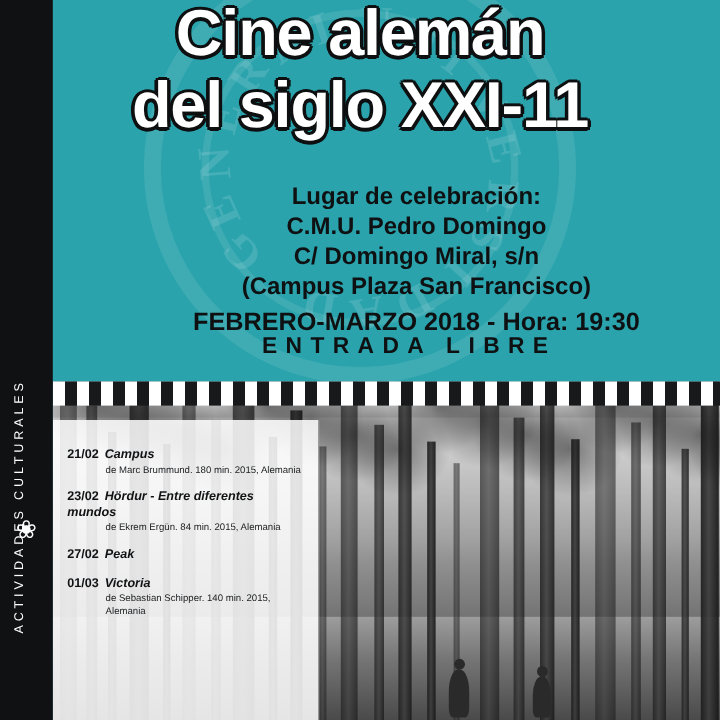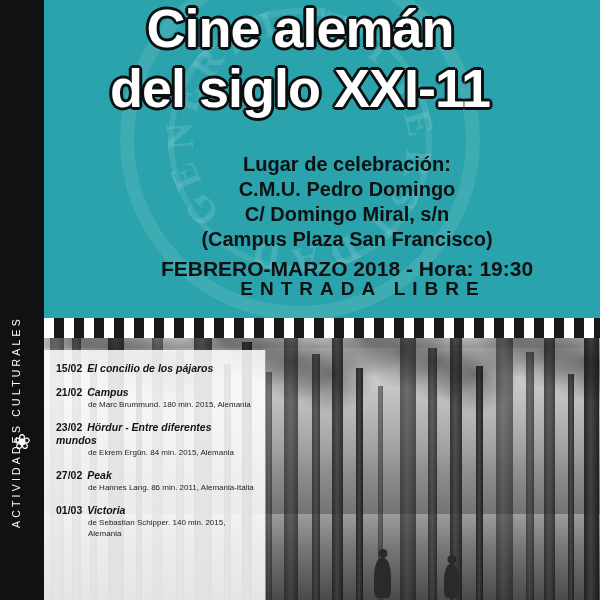--- a/index.html
+++ b/index.html
@@ -126,21 +126,21 @@
     font-weight: bold;
   }
   .venue div { line-height: 25px; font-size: 20px; }
   .venue .date {
     font-size: 21px;
     line-height: 30px;
     padding-top: 2px;
   }
   .free {
     position: absolute;
-    right: 2px;
+    right: 24px;
     top: 278px;
     width: 470px;
     text-align: center;
     z-index: 5;
     color: #0e1012;
     font-weight: bold;
     font-size: 19px;
     letter-spacing: 7px;
   }
 
@@ -342,33 +342,31 @@
       </div>
     <div class="fig" style="left:400px;width:15px;height:34px;">
         <span class="head"></span>
       </div>
   </div>
 
   <div class="filmstrip"></div>
 
   <div class="program" id="program">
       <div class="film">
-        <div class="row1"><span class="date">15/02</span><span>El concilio de los pájaros</span></div>
       </div>
       <div class="film">
         <div class="row1"><span class="date">21/02</span><span>Campus</span></div>
         <div class="row2">de Marc Brummund. 180 min. 2015, Alemania</div>
       </div>
       <div class="film">
         <div class="row1"><span class="date">23/02</span><span>Hördur - Entre diferentes mundos</span></div>
         <div class="row2">de Ekrem Ergün. 84 min. 2015, Alemania</div>
       </div>
       <div class="film">
         <div class="row1"><span class="date">27/02</span><span>Peak</span></div>
-        <div class="row2">de Hannes Lang. 86 min. 2011, Alemania-Italia</div>
       </div>
       <div class="film">
         <div class="row1"><span class="date">01/03</span><span>Victoria</span></div>
         <div class="row2">de Sebastian Schipper. 140 min. 2015, Alemania</div>
       </div>
     </div>
 
   <div class="side-strip">
     <div class="vtext">ACTIVIDADES CULTURALES</div>
     <div class="glyph">❀</div>

